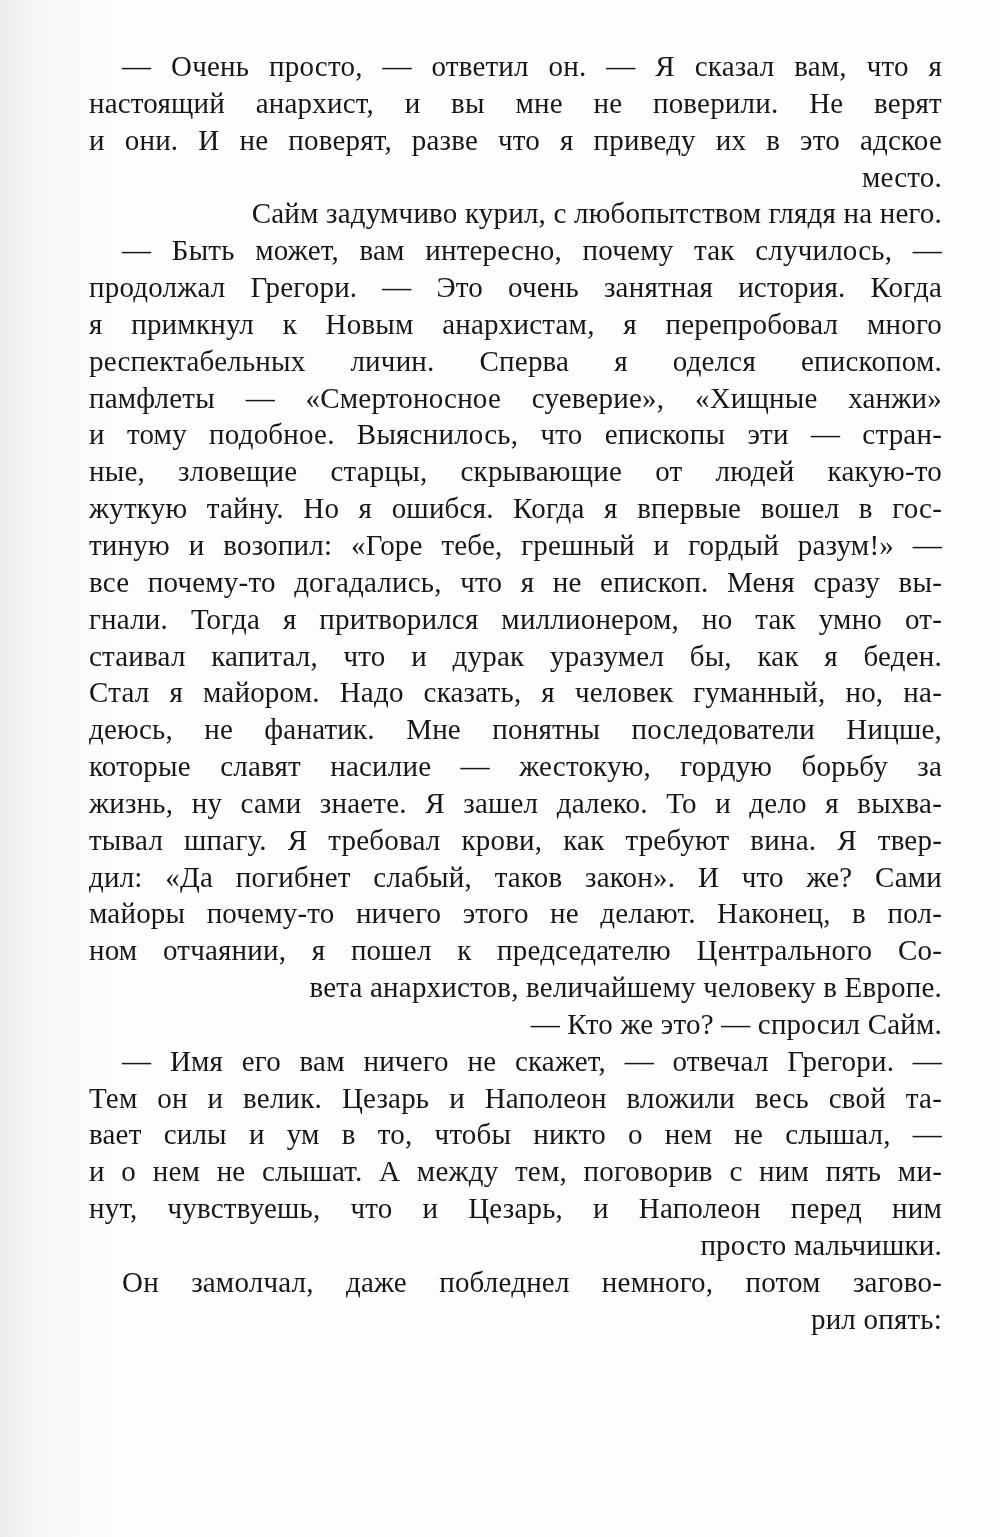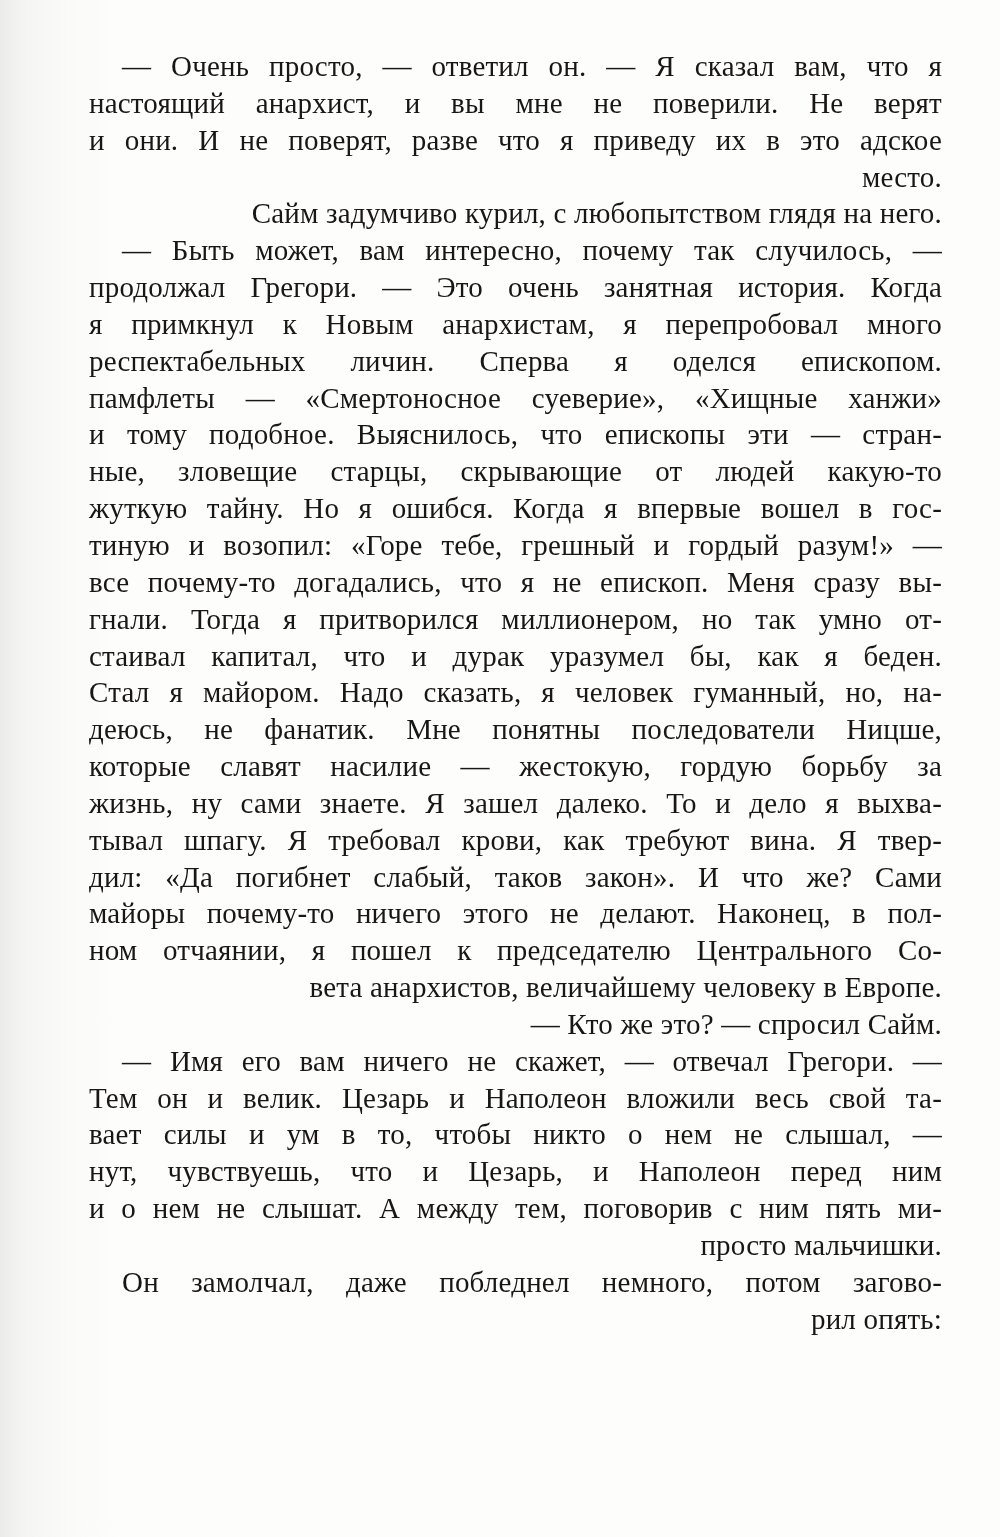--- a/index.html
+++ b/index.html
@@ -90,20 +90,20 @@
       <div class="line just">жизнь, ну сами знаете. Я зашел далеко. То и дело я выхва-</div>
       <div class="line just">тывал шпагу. Я требовал крови, как требуют вина. Я твер-</div>
       <div class="line just">дил: «Да погибнет слабый, таков закон». И что же? Сами</div>
       <div class="line just">майоры почему-то ничего этого не делают. Наконец, в пол-</div>
       <div class="line just">ном отчаянии, я пошел к председателю Центрального Со-</div>
       <div class="line">вета анархистов, величайшему человеку в Европе.</div>
       <div class="line indent">— Кто же это? — спросил Сайм.</div>
       <div class="line indent just">— Имя его вам ничего не скажет, — отвечал Грегори. —</div>
       <div class="line just">Тем он и велик. Цезарь и Наполеон вложили весь свой та-</div>
       <div class="line just">вает силы и ум в то, чтобы никто о нем не слышал, —</div>
+      <div class="line just">и о нем не слышат. А между тем, поговорив с ним пять ми-</div>
       <div class="line just">нут, чувствуешь, что и Цезарь, и Наполеон перед ним</div>
-      <div class="line just">и о нем не слышат. А между тем, поговорив с ним пять ми-</div>
       <div class="line">просто мальчишки.</div>
       <div class="line indent just">Он замолчал, даже побледнел немного, потом загово-</div>
       <div class="line">рил опять:</div>
     </main>
   <div class="page-number">21</div>
 </div>
 
 </body></html>

